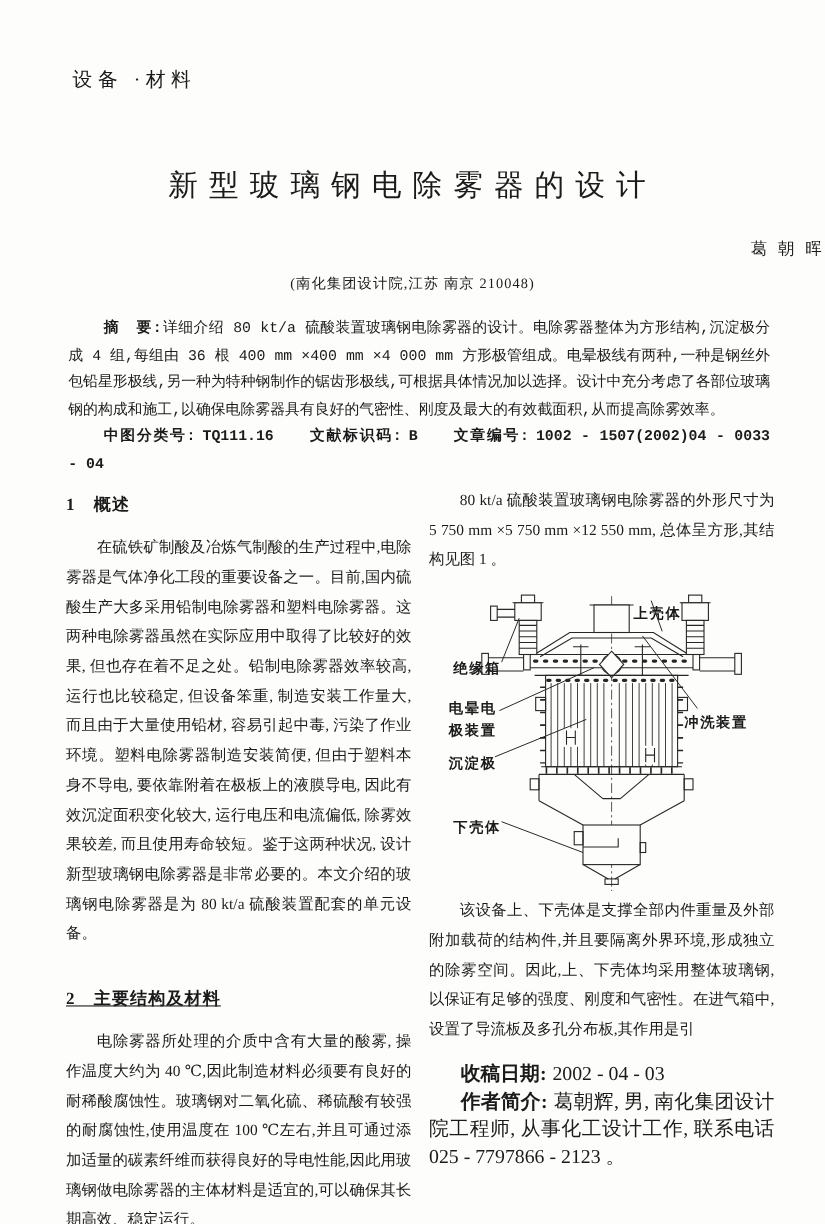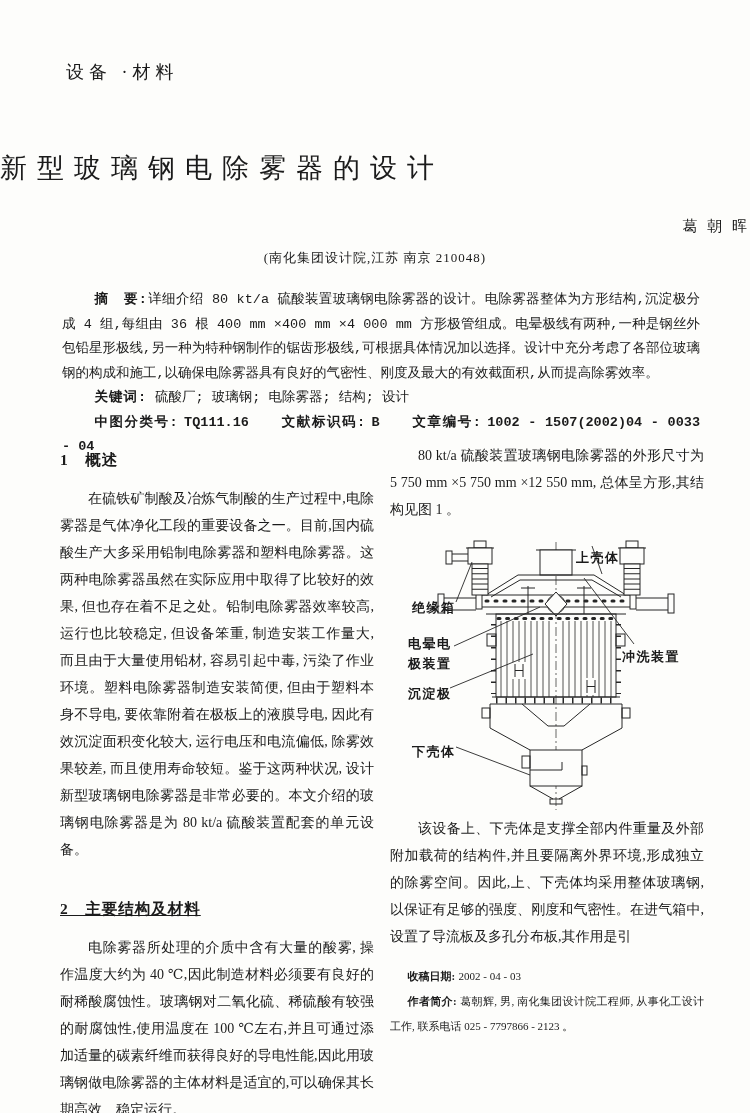--- a/index.html
+++ b/index.html
@@ -18,21 +18,21 @@
     position:absolute; left:66px; top:60px;
     font-size:18px; letter-spacing:5px; font-weight:500;
   }
   .journal-block { position:absolute; right:70px; top:48px; text-align:center; }
   .journal-cn { font-size:13.5px; font-weight:bold; letter-spacing:0.5px; }
   .journal-en { font-size:12.5px; font-style:italic; margin-top:3px; }
 
   
   .paper-title {
     position:absolute; left:0; top:150px; width:750px; margin:0;
-    text-align:left; font-size:27px; font-weight:400; letter-spacing:10px;
+    text-align:center; font-size:27px; font-weight:400; letter-spacing:10px;
   }
   .author-name {
     position:absolute; left:0; top:217px; width:750px;
     text-align:right; font-size:15px; letter-spacing:3px;
   }
   .affiliation {
     position:absolute; left:0; top:249px; width:750px;
     text-align:center; font-size:13px; letter-spacing:1px;
   }
 
@@ -69,40 +69,39 @@
     position:absolute; font-size:13px; font-weight:bold;
     letter-spacing:1.5px; white-space:nowrap; background:transparent;
   }
   .fig-caption {
     text-align:center; font-size:14px; font-weight:bold;
     letter-spacing:1.5px; margin:2px 0 10px 0;
   }
 
   
   .footnote {
-    margin-top:14px; font-size:11px; line-height:25px; text-align:justify;
+    margin-top:14px; font-size:18px; line-height:25px; text-align:justify;
   }
   .footnote p { margin:0; text-indent:1.6em; }
   .fn-label { font-weight:bold; }
   .fn-val { margin-left:0.3em; }
 </style>
 </head>
 <body>
 
 <div class="page">
 
   <div class="section-label">设备 ·材料</div>
 
   <h1 class="paper-title">新型玻璃钢电除雾器的设计</h1>
   <div class="author-name">葛 朝 晖</div>
   <div class="affiliation">(南化集团设计院,江苏 南京 210048)</div>
 
   <div class="frontmatter">
     <p class="abstract-p"><span class="fm-label">摘　要:</span><span>详细介绍 80 kt/a 硫酸装置玻璃钢电除雾器的设计。电除雾器整体为方形结构,沉淀极分成 4 组,每组由 36 根 400 mm ×400 mm ×4 000 mm 方形极管组成。电晕极线有两种,一种是钢丝外包铅星形极线,另一种为特种钢制作的锯齿形极线,可根据具体情况加以选择。设计中充分考虑了各部位玻璃钢的构成和施工,以确保电除雾器具有良好的气密性、刚度及最大的有效截面积,从而提高除雾效率。</span></p>
-    <p class="keywords-p"><span class="fm-label">关键词:</span><span> 硫酸厂; 玻璃钢; 电除雾器; 结构; 设计</span></p>
     <p class="clc-p"><span class="fm-label">中图分类号:</span><span class="clc-val">TQ111.16</span><span class="fm-label clc-gap">文献标识码:</span><span class="clc-val">B</span><span class="fm-label clc-gap">文章编号:</span><span class="clc-val">1002 - 1507(2002)04 - 0033 - 04</span></p>
   </div>
 
   <div class="col col-left">
     <h2 class="sec-heading">1　概述</h2>
     <p class="body-p">在硫铁矿制酸及冶炼气制酸的生产过程中,电除雾器是气体净化工段的重要设备之一。目前,国内硫酸生产大多采用铅制电除雾器和塑料电除雾器。这两种电除雾器虽然在实际应用中取得了比较好的效果, 但也存在着不足之处。铅制电除雾器效率较高, 运行也比较稳定, 但设备笨重, 制造安装工作量大, 而且由于大量使用铅材, 容易引起中毒, 污染了作业环境。塑料电除雾器制造安装简便, 但由于塑料本身不导电, 要依靠附着在极板上的液膜导电, 因此有效沉淀面积变化较大, 运行电压和电流偏低, 除雾效果较差, 而且使用寿命较短。鉴于这两种状况, 设计新型玻璃钢电除雾器是非常必要的。本文介绍的玻璃钢电除雾器是为 80 kt/a 硫酸装置配套的单元设备。</p>
     <h2 class="sec-heading second">2　主要结构及材料</h2>
     <p class="body-p">电除雾器所处理的介质中含有大量的酸雾, 操作温度大约为 40 ℃,因此制造材料必须要有良好的耐稀酸腐蚀性。玻璃钢对二氧化硫、稀硫酸有较强的耐腐蚀性,使用温度在 100 ℃左右,并且可通过添加适量的碳素纤维而获得良好的导电性能,因此用玻璃钢做电除雾器的主体材料是适宜的,可以确保其长期高效、稳定运行。</p>
   </div>
 

